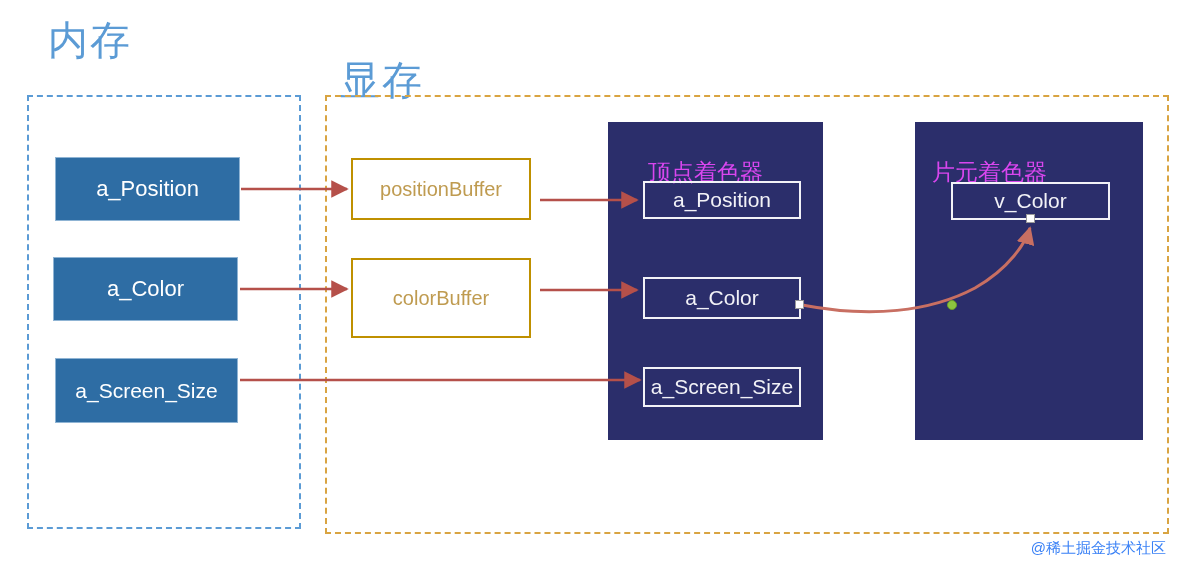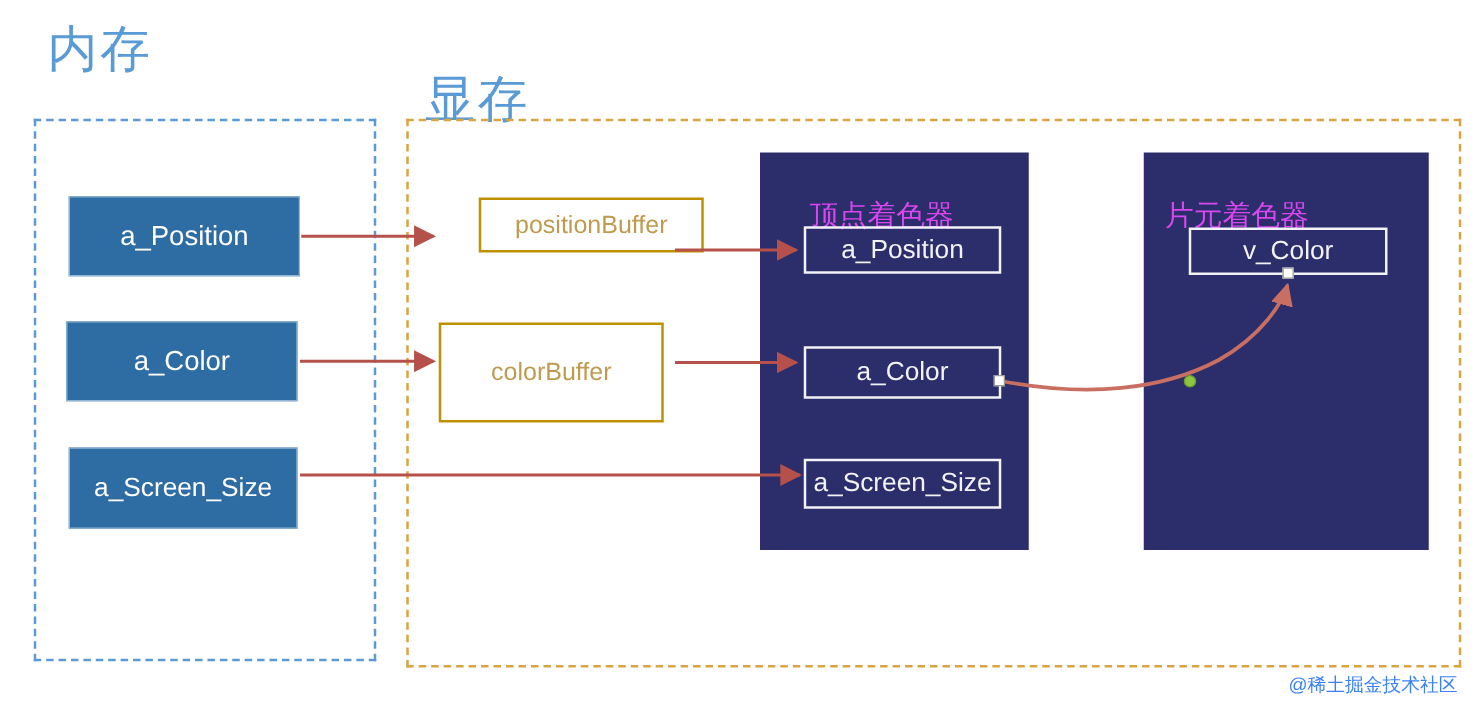--- a/index.html
+++ b/index.html
@@ -19,21 +19,21 @@
   
   .section-title {
     position: absolute;
     color: #5b9bd5;
     font-size: 40px;
     font-weight: 400;
     letter-spacing: 2px;
     line-height: 1;
     white-space: nowrap;
   }
-  #title-memory  { left: 38px;  top: 20px; }
+  #title-memory  { left: 48px;  top: 20px; }
   #title-vram    { left: 340px; top: 20px; margin-top: 40px; }
 
   
   .region {
     position: absolute;
     background: transparent;
   }
   #region-memory {
     left: 27px;  top: 95px;
     width: 270px; height: 430px;
@@ -68,21 +68,21 @@
     background: #ffffff;
     border: 2px solid #bf9000;
     color: #bf9b50;
     font-size: 20px;
     display: flex;
     align-items: center;
     justify-content: center;
     box-sizing: border-box;
     white-space: nowrap;
   }
-  #buf-position { left: 351px; top: 158px; width: 180px; height: 44px; margin-left: 32px; }
+  #buf-position { left: 351px; top: 158px; width: 180px; height: 62px; }
   #buf-color    { left: 351px; top: 258px; width: 180px; height: 80px; }
 
   
   .shader-panel {
     position: absolute;
     background: #2b2e6b;
     box-sizing: border-box;
   }
   #panel-vertex   { left: 608px; top: 122px; width: 215px; height: 318px; }
   #panel-fragment { left: 915px; top: 122px; width: 228px; height: 318px; }

